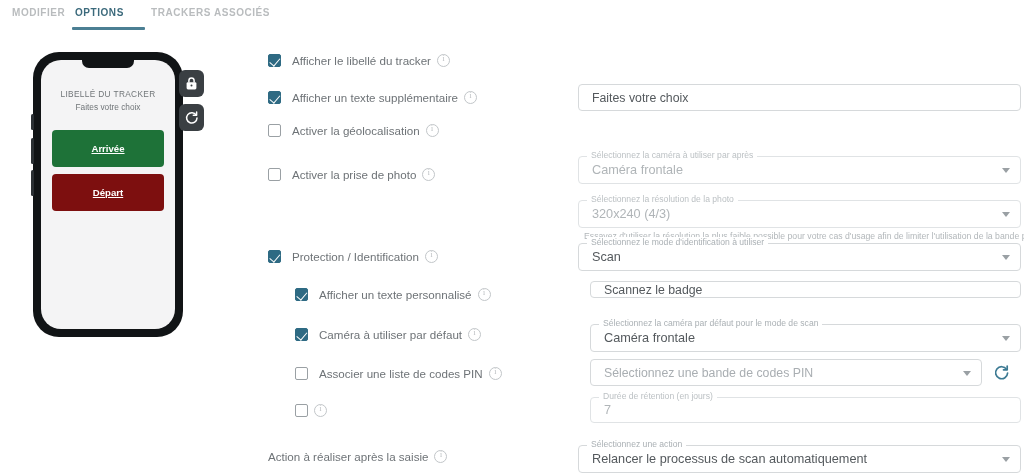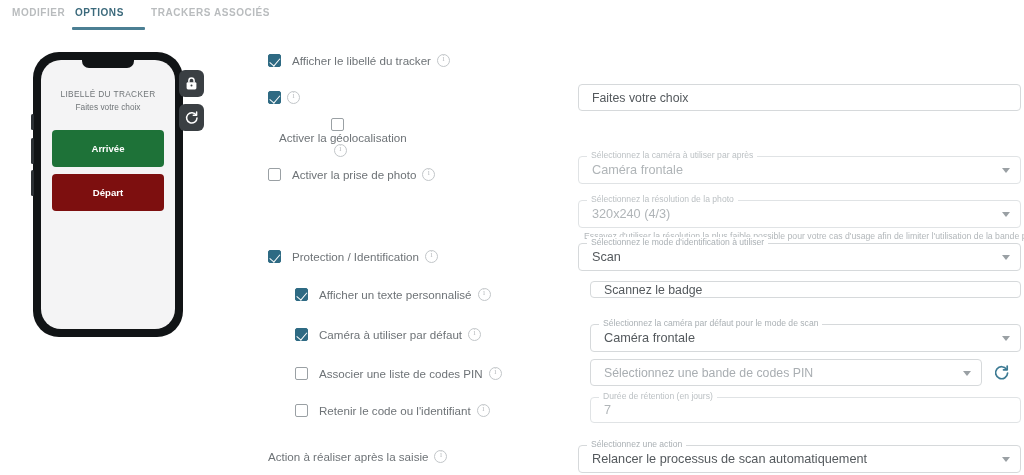--- a/index.html
+++ b/index.html
@@ -45,21 +45,21 @@
     position: absolute; left: 0; right: 0; top: 29px; text-align: center;
     font-size: 8.3px; color: #707578; letter-spacing: .35px;
   }
   .phone-sub {
     position: absolute; left: 0; right: 0; top: 42px; text-align: center;
     font-size: 8.3px; color: #707578;
   }
   .phone-btn {
     position: absolute; left: 11px; width: 112px; height: 37px;
     border-radius: 4px; color: #fff; font-size: 9.6px; font-weight: bold;
-    display: flex; align-items: center; justify-content: center; cursor: pointer;
+    display: flex; align-items: center; justify-content: center; cursor: pointer; text-decoration: underline;
   }
   .side-key {
     position: absolute; width: 25px; height: 27px; background: #3a3f43;
     border-radius: 6px; display: flex; align-items: center; justify-content: center;
     cursor: pointer;
   }
 
   
   .cb-row { position: absolute; display: flex; align-items: center; cursor: pointer; }
   .cb {
@@ -167,23 +167,24 @@
   </div>
 
   <div id="cbcol">
       <div class="cb-row" style="left: 268px; top: 54px;">
         <span class="cb on" style="background: rgb(46, 106, 131); border-color: rgb(46, 106, 131);"></span>
         <span class="cb-label">Afficher le libellé du tracker</span>
         <span class="info-ic"></span>
       </div>
       <div class="cb-row" style="left: 268px; top: 91px;">
         <span class="cb on" style="background: rgb(46, 106, 131); border-color: rgb(46, 106, 131);"></span>
-        <span class="info-ic"></span>
-      </div>
-      <div class="cb-row" style="left: 268px; top: 118px; flex-direction: column;">
+        <span class="cb-label">Afficher un texte supplémentaire</span>
+        <span class="info-ic"></span>
+      </div>
+      <div class="cb-row" style="left: 268px; top: 124px;">
         <span class="cb off"></span>
         <span class="cb-label">Activer la géolocalisation</span>
         <span class="info-ic"></span>
       </div>
       <div class="cb-row" style="left: 268px; top: 168px;">
         <span class="cb off"></span>
         <span class="cb-label">Activer la prise de photo</span>
         <span class="info-ic"></span>
       </div>
       <div class="cb-row" style="left: 268px; top: 250px;">
@@ -201,21 +202,20 @@
         <span class="cb-label">Caméra à utiliser par défaut</span>
         <span class="info-ic"></span>
       </div>
       <div class="cb-row" style="left: 295px; top: 367px;">
         <span class="cb off"></span>
         <span class="cb-label">Associer une liste de codes PIN</span>
         <span class="info-ic"></span>
       </div>
       <div class="cb-row" style="left: 295px; top: 404px;">
         <span class="cb off"></span>
-        <span class="cb-label">Retenir le code ou l'identifiant</span>
         <span class="info-ic"></span>
       </div>
     </div>
 
   <div class="plain-label" style="left:268px;top:450px;">
     <span>Action à réaliser après la saisie</span>
     <span class="info-ic"></span>
   </div>
 
   <div class="field" id="f-extra" style="left: 578px; top: 84px; width: 443px; height: 27px;">

